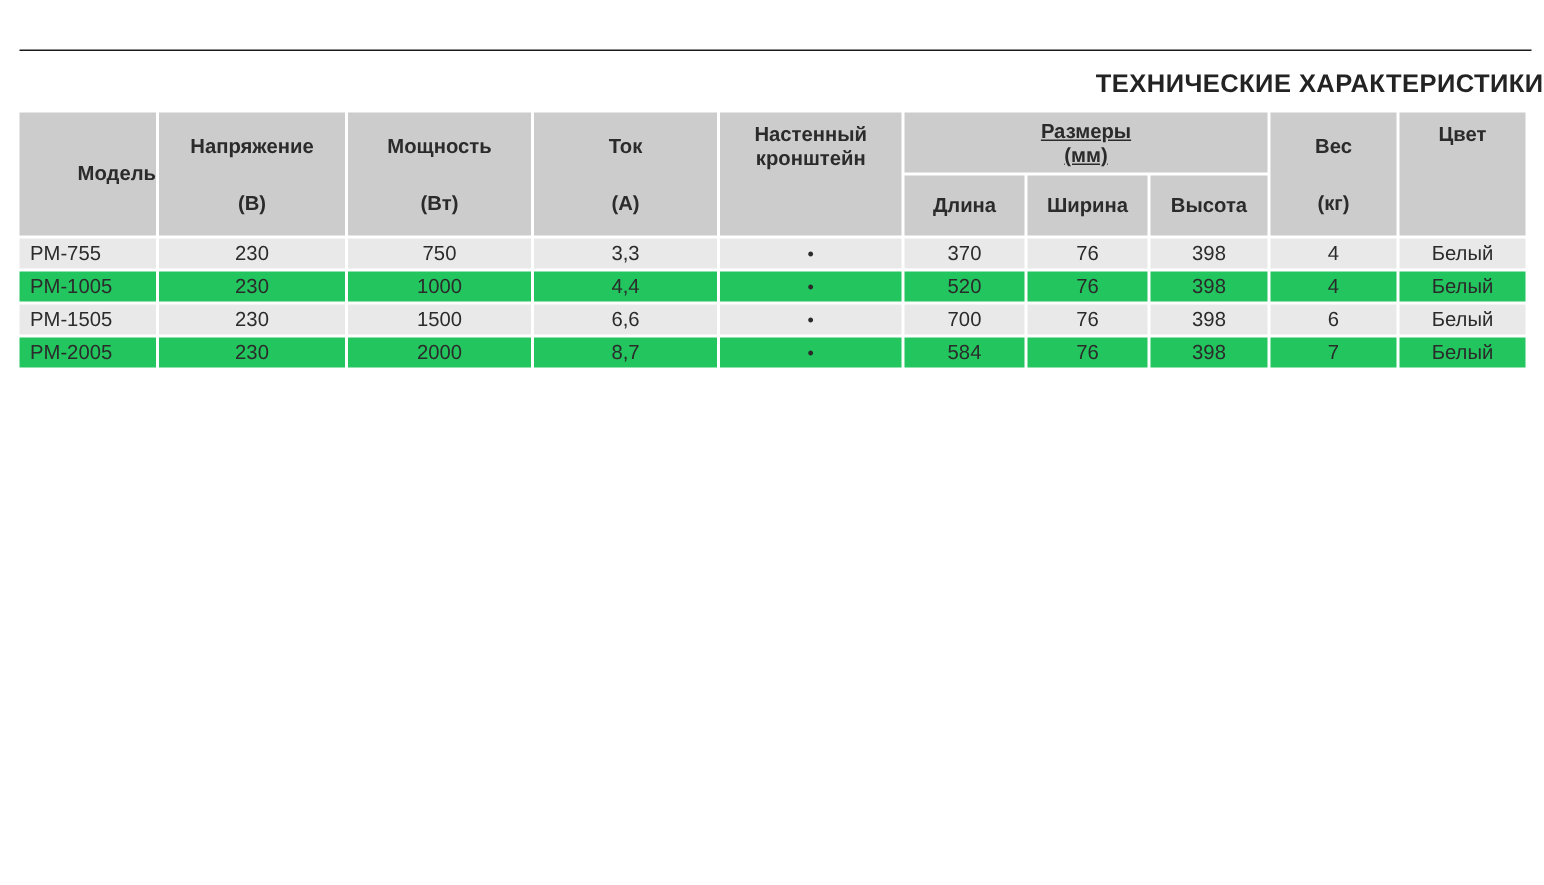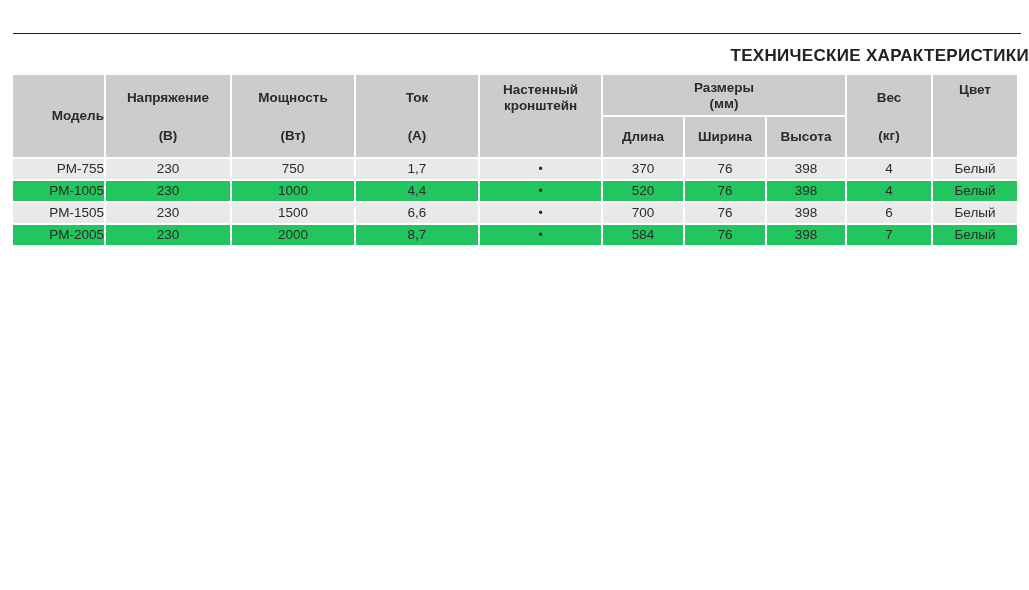--- a/index.html
+++ b/index.html
@@ -55,34 +55,34 @@
   }
   th.two {
     padding: 7px 2px 5px 2px;
     margin-left: 44px;
   }
   th.two .lbl { display: block; }
   th.two .unit { display: block; margin-top: 22px; font-weight: bold; }
   th.th-model { vertical-align: middle; text-align: right; }
   th.th-top { vertical-align: top; padding-top: 7px; }
   th.th-dims { height: 40px; vertical-align: middle; padding-top: 2px; }
-  th.th-dims .lbl, th.th-dims .unit { display: block; }
+  th.th-dims .lbl, th.th-dims .unit { display: block; text-decoration: underline; }
   th.th-sub { height: 40px; }
 
   td {
     height: 20px;
     font-size: 13.5px;
     color: #2b2b2b;
     text-align: center;
     vertical-align: middle;
     line-height: 20px;
   }
   tr.light td { background: #e9e9e9; }
   tr.dark  td { background: #22c55e; }
-  td.td-model { text-align: right; padding-left: 7px; }
+  td.td-model { text-align: left; padding-left: 7px; }
   td.td-bracket { font-size: 12px; }
 </style>
 </head>
 <body>
 
 <div class="rule"></div>
 
 <h1 class="title">ТЕХНИЧЕСКИЕ ХАРАКТЕРИСТИКИ</h1>
 
 <table class="spec">
@@ -128,21 +128,21 @@
       <th class="th-sub">Длина</th>
       <th class="th-sub">Ширина</th>
       <th class="th-sub">Высота</th>
     </tr>
   </thead>
   <tbody>
     <tr class="light">
       <td class="td-model">PM-755</td>
       <td>230</td>
       <td>750</td>
-      <td>1,7</td>
+      <td>3,3</td>
       <td class="td-bracket">•</td>
       <td>370</td>
       <td>76</td>
       <td>398</td>
       <td>4</td>
       <td>Белый</td>
     </tr>
     <tr class="dark">
       <td class="td-model">PM-1005</td>
       <td>230</td>

